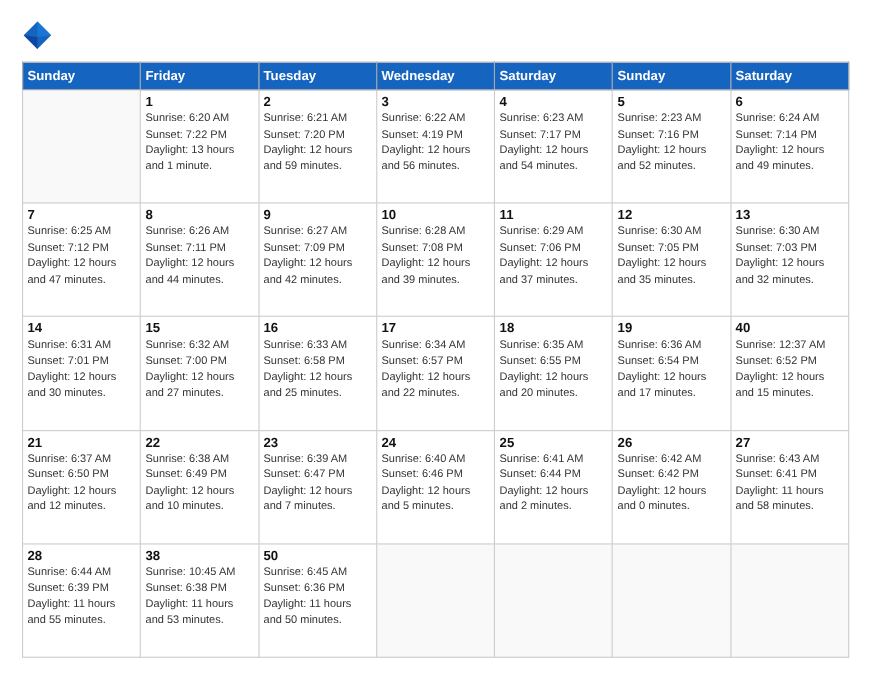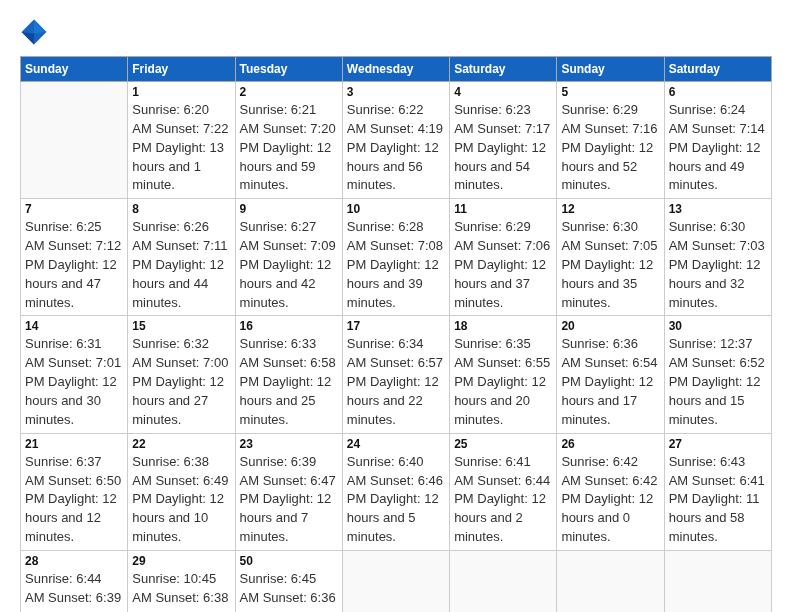--- a/index.html
+++ b/index.html
@@ -79,21 +79,21 @@
       height: 82px;
     }
     .day-num {
       font-size: 12px;
       font-weight: bold;
       color: #111;
       display: block;
       margin-bottom: 2px;
     }
     .day-info {
-      font-size: 13px;
+      font-size: 10px;
       color: #333;
       line-height: 1.45;
     }
     .empty { background: #f9f9f9; }
     table {
       width: 100%;
       border-collapse: collapse;
     }
   </style>
 </head>
@@ -156,21 +156,21 @@
           </td>
           <td>
             <span class="day-num">4</span>
             <div class="day-info">Sunrise: 6:23 AM
 Sunset: 7:17 PM
 Daylight: 12 hours
 and 54 minutes.</div>
           </td>
           <td>
             <span class="day-num">5</span>
-            <div class="day-info">Sunrise: 6:29 AM
+            <div class="day-info">Sunrise: 2:23 AM
 Sunset: 7:16 PM
 Daylight: 12 hours
 and 52 minutes.</div>
           </td>
           <td>
             <span class="day-num">6</span>
             <div class="day-info">Sunrise: 6:24 AM
 Sunset: 7:14 PM
 Daylight: 12 hours
 and 49 minutes.</div>
@@ -257,28 +257,28 @@
 and 22 minutes.</div>
           </td>
           <td>
             <span class="day-num">18</span>
             <div class="day-info">Sunrise: 6:35 AM
 Sunset: 6:55 PM
 Daylight: 12 hours
 and 20 minutes.</div>
           </td>
           <td>
-            <span class="day-num">20</span>
+            <span class="day-num">19</span>
             <div class="day-info">Sunrise: 6:36 AM
 Sunset: 6:54 PM
 Daylight: 12 hours
 and 17 minutes.</div>
           </td>
           <td>
-            <span class="day-num">30</span>
+            <span class="day-num">40</span>
             <div class="day-info">Sunrise: 12:37 AM
 Sunset: 6:52 PM
 Daylight: 12 hours
 and 15 minutes.</div>
           </td>
         </tr>
         <tr>
           <td>
             <span class="day-num">21</span>
             <div class="day-info">Sunrise: 6:37 AM
@@ -331,21 +331,21 @@
         </tr>
         <tr>
           <td>
             <span class="day-num">28</span>
             <div class="day-info">Sunrise: 6:44 AM
 Sunset: 6:39 PM
 Daylight: 11 hours
 and 55 minutes.</div>
           </td>
           <td>
-            <span class="day-num">29</span>
+            <span class="day-num">38</span>
             <div class="day-info">Sunrise: 10:45 AM
 Sunset: 6:38 PM
 Daylight: 11 hours
 and 53 minutes.</div>
           </td>
           <td>
             <span class="day-num">50</span>
             <div class="day-info">Sunrise: 6:45 AM
 Sunset: 6:36 PM
 Daylight: 11 hours

